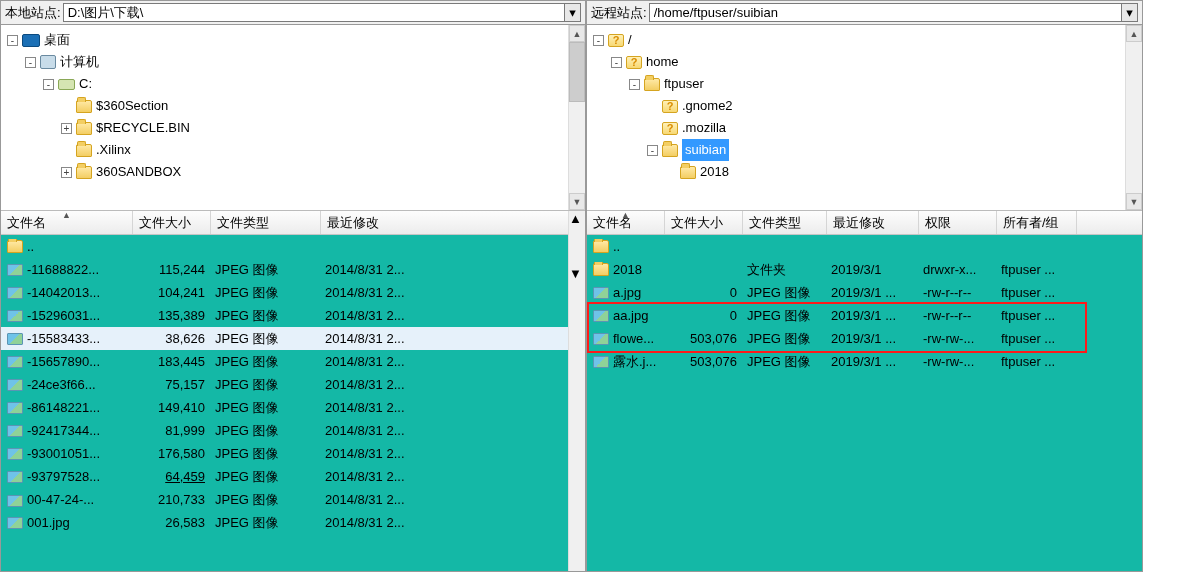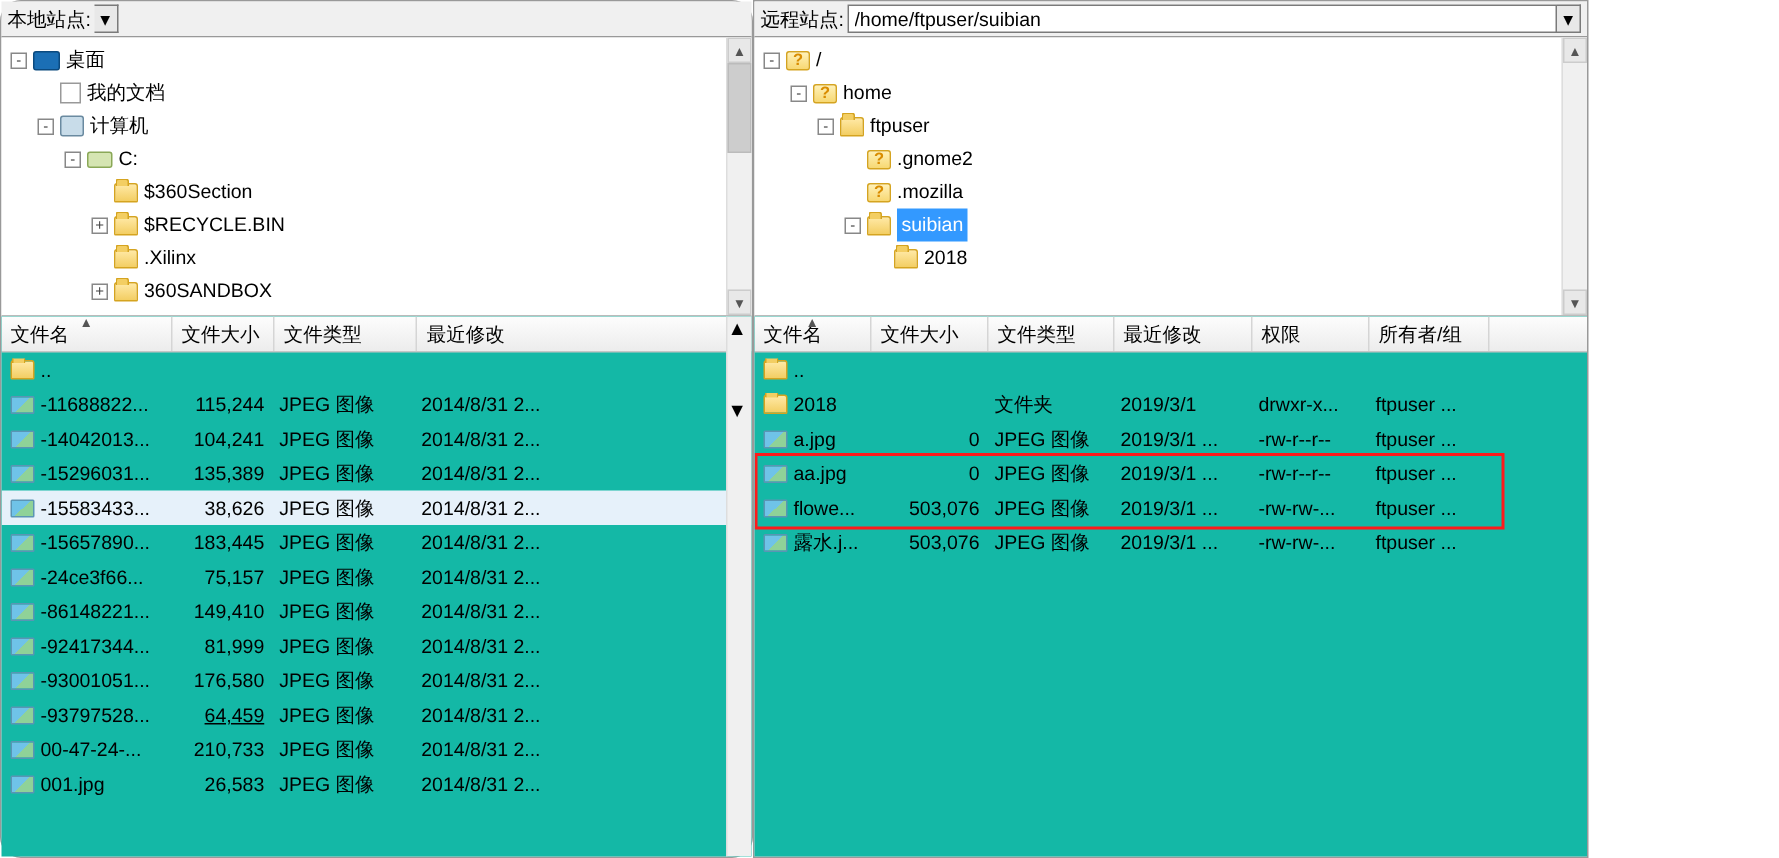--- a/index.html
+++ b/index.html
@@ -1,19 +1,19 @@
 <!DOCTYPE html>
 <html><head>
   <meta charset="utf-8">
   <style>
     * { box-sizing: border-box; margin: 0; padding: 0; }
     body { font-family: "Microsoft YaHei", Tahoma, sans-serif; font-size: 13px; color: #000; background: #fff; width: 1186px; height: 572px; overflow: hidden; }
     .container { display: flex; width: 100%; height: 100%; }
     .pane { display: flex; flex-direction: column; border: 1px solid #999; }
-    .pane-left { width: 502px; border-radius: 14px; }
+    .pane-left { width: 586px; }
     .pane-right { width: 557px; }
     .path-bar { display: flex; align-items: center; background: #f0f0f0; border-bottom: 1px solid #999; padding: 2px 4px; height: 24px; }
     .path-label { margin-right: 2px; white-space: nowrap; }
     .path-input { flex: 1; border: 1px solid #7a7a7a; background: #fff; height: 19px; padding: 0 4px; font-family: inherit; font-size: 13px; }
     .path-dd { width: 16px; height: 19px; border: 1px solid #7a7a7a; border-left: none; background: #e8e8e8; display: flex; align-items: center; justify-content: center; cursor: pointer; }
     .tree-area { position: relative; flex: 0 0 186px; background: #fff; border-bottom: 1px solid #bbb; overflow: hidden; }
     .tree-scroll { position: absolute; right: 0; top: 0; width: 17px; height: 100%; background: #f0f0f0; border-left: 1px solid #ddd; display: flex; flex-direction: column; }
     .tree-scroll .sbtn { height: 17px; background: #e8e8e8; border: 1px solid #ccc; display: flex; align-items: center; justify-content: center; font-size: 9px; color: #555; }
     .tree-scroll .thumb { flex: 0 0 60px; background: #cdcdcd; border: 1px solid #bbb; margin: 0; }
     .tree-scroll .track { flex: 1; }
@@ -47,39 +47,33 @@
     .indent-1 { padding-left: 18px; } .indent-2 { padding-left: 36px; } .indent-3 { padding-left: 54px; } .indent-4 { padding-left: 72px; }
   </style>
 </head>
 <body>
 
 <div class="container">
 
   <div class="pane pane-left">
     <div class="path-bar">
       <span class="path-label">本地站点:</span>
+      <input class="path-input" value="D:\图片\下载\" style="">
       <div class="path-dd">
           <span>▾</span>
         </div>
     </div>
     <div class="tree-area">
       <div class="tree" id="left-tree">
           <div class="tree-node indent-0">
             <span class="expander">-</span>
             <span class="icon">
               <span class="monitor-icon"></span>
             </span>
             <span>桌面</span>
-          </div>
-          <div class="tree-node indent-1">
-            <span class="expander blank"></span>
-            <span class="icon">
-              <span class="doc-icon"></span>
-            </span>
-            <span>我的文档</span>
           </div>
           <div class="tree-node indent-1">
             <span class="expander">-</span>
             <span class="icon">
               <span class="computer-icon"></span>
             </span>
             <span>计算机</span>
           </div>
           <div class="tree-node indent-2">
             <span class="expander">-</span>
@@ -244,21 +238,21 @@
               <span class="icon">
                 <span class="jpeg-icon"></span>
               </span>
               <span>-93797528...</span>
             </div>
             <div class="cell size" style="width: 78px; text-decoration: underline;">64,459</div>
             <div class="cell " style="width: 110px;">JPEG 图像</div>
             <div class="cell " style="width: 260px;">2014/8/31 2...</div>
           </div>
           <div class="row">
-            <div class="cell name" style="width: 132px;">
+            <div class="cell name" style="width: 132px; align-items: flex-end;">
               <span class="icon">
                 <span class="jpeg-icon"></span>
               </span>
               <span>00-47-24-...</span>
             </div>
             <div class="cell size" style="width: 78px;">210,733</div>
             <div class="cell " style="width: 110px;">JPEG 图像</div>
             <div class="cell " style="width: 260px;">2014/8/31 2...</div>
           </div>
           <div class="row">

